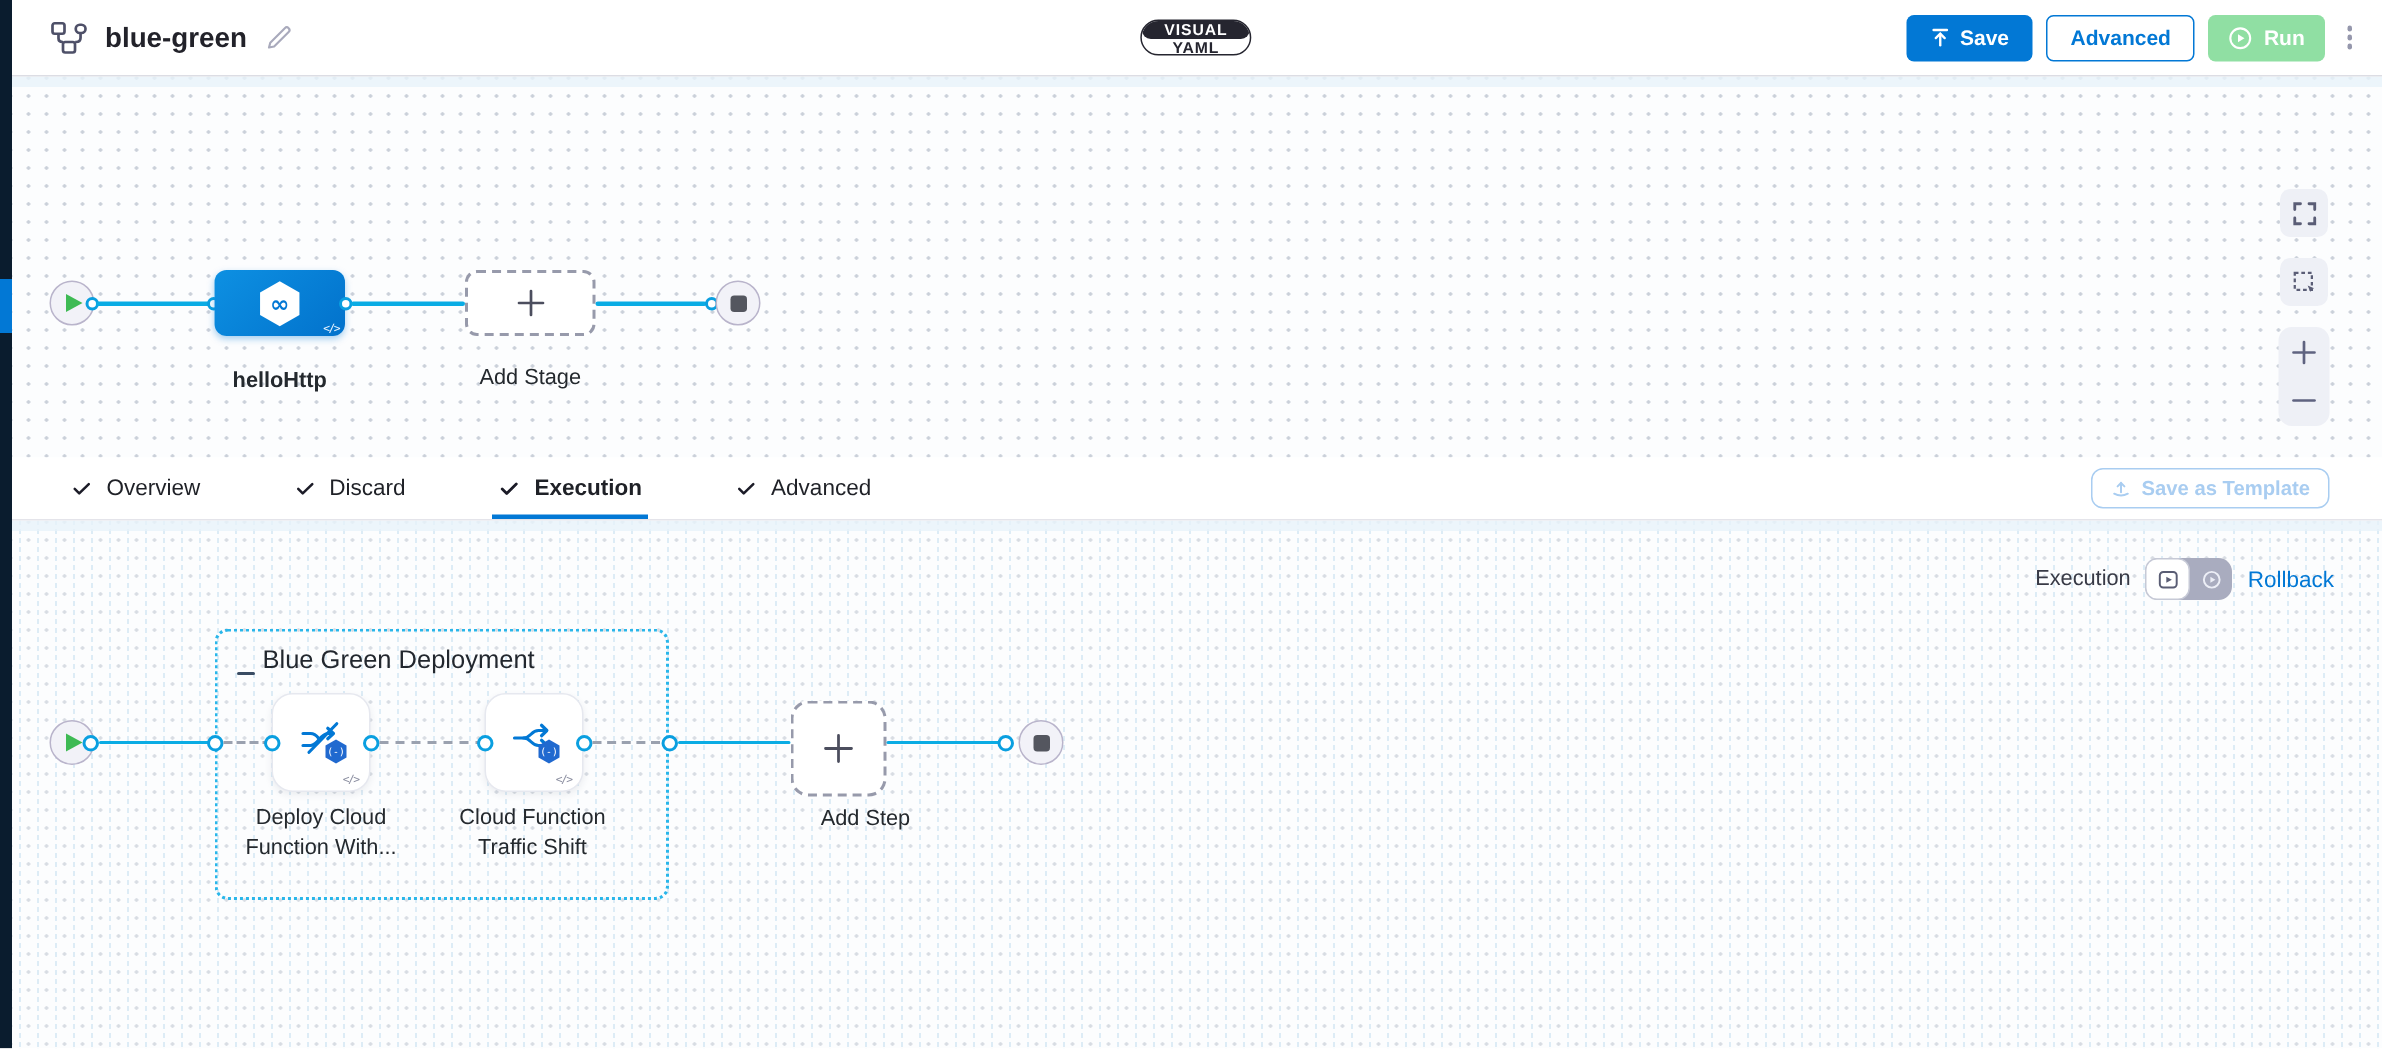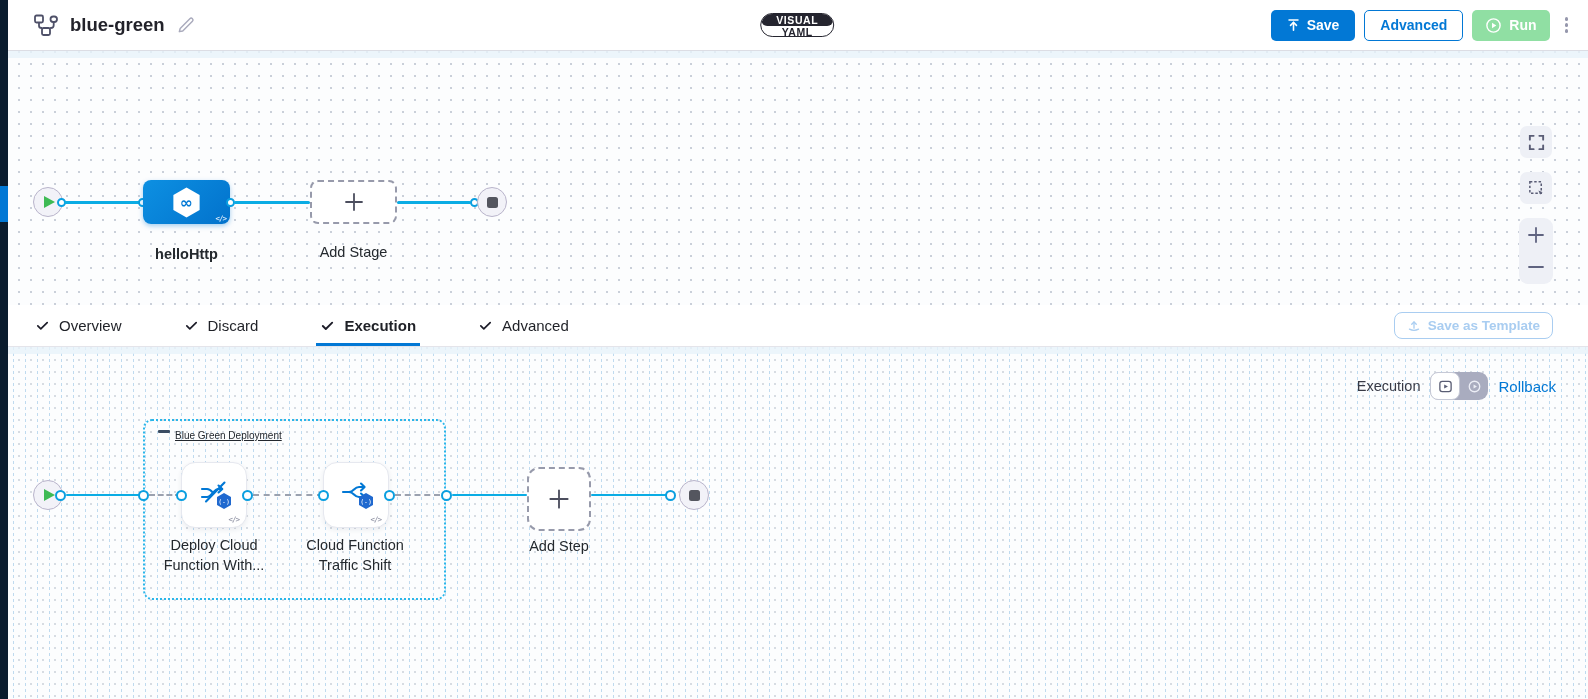--- a/index.html
+++ b/index.html
@@ -74,21 +74,21 @@
 
   .canvas-controls { position:absolute; right:35px; top:75px; display:flex; flex-direction:column; gap:14px; align-items:center; }
   .cc-btn { width:32px; height:32px; border-radius:7px; background:#eef0f6; display:flex; align-items:center;
             justify-content:center; cursor:pointer; }
   .zoom-panel { width:34px; border-radius:9px; background:#eef0f6; display:flex; flex-direction:column;
                 align-items:center; padding:6px 0; gap:10px; }
   .zoom-btn { width:24px; height:22px; display:flex; align-items:center; justify-content:center; cursor:pointer; }
 
   
   .tabbar { position:absolute; left:8px; top:305px; right:0; height:42px; background:#fff;
-            border-bottom:1px solid #e4e4ea; display:flex; align-items:center; padding-left:27px; z-index:10; }
+            border-bottom:1px solid #e4e4ea; display:flex; align-items:center; padding-left:39px; z-index:10; }
   .tab { position:relative; height:100%; display:flex; align-items:center; gap:9px; margin-right:62px;
          font-size:15px; color:#1f2127; cursor:pointer; }
   .tab.active { font-weight:bold; }
   .tab.active::after { content:""; position:absolute; left:-4px; right:-4px; bottom:0; height:3px; background:#0278d5; }
   .tab svg { flex:none; }
   .save-template-btn { margin-left:auto; margin-right:35px; height:27px; display:flex; align-items:center; gap:7px;
                        border:1px solid #a9cdf1; border-radius:8px; color:#a9cdf1; background:transparent;
                        font-size:13.5px; font-weight:bold; padding:0 12px; cursor:default; font-family:inherit; }
 
   
@@ -96,22 +96,22 @@
   .exec-mode-label { font-size:14.5px; color:#383a46; }
   .rollback-link { font-size:15px; color:#0278d5; cursor:pointer; }
   .exec-toggle { width:58px; height:28px; background:#a9acbf; border-radius:9px; position:relative; cursor:pointer; }
   .exec-toggle .seg-left { position:absolute; left:0; top:0; width:30px; height:28px; background:#fff;
        border:1px solid #c6c9d6; border-radius:8px; display:flex; align-items:center; justify-content:center; }
   .exec-toggle .seg-right { position:absolute; right:0; top:0; width:28px; height:28px;
        display:flex; align-items:center; justify-content:center; }
 
   .group-box { position:absolute; left:135px; top:72px; width:303px; height:181px;
                border:2px dotted #29b6ea; border-radius:9px; }
-  .group-label { position:absolute; left:13px; top:9px; display:flex; align-items:flex-start; gap:5px;
-                 font-size:10px; color:#22272e;text-decoration:underline; }
+  .group-label { position:absolute; left:13px; top:9px; display:flex; align-items:flex-end; gap:5px;
+                 font-size:17px; color:#22272e; }
   .group-dash { width:12px; height:2.5px; background:#3a4c63; border-radius:1px; }
 
   .step-card { position:absolute; width:66px; height:66px; background:#fff; border:1px solid #e6e8ef;
                border-radius:14px; cursor:pointer; box-shadow:0 2px 5px rgba(40,50,80,.08); }
   .step-card .step-icon { position:absolute; left:50%; top:46%; transform:translate(-50%,-50%); }
   .step-card .badge { position:absolute; right:13px; bottom:17px; }
   .step-code { position:absolute; right:7px; bottom:3px; font-size:7.5px; color:#8b8ea0;
                font-family:"DejaVu Sans Mono",monospace; letter-spacing:-1px; }
 </style>
 </head>
@@ -356,16 +356,16 @@
     </div>
     <div class="cline" style="left:583px; top:146.5px; width:76px;"></div>
     <div class="ring" style="left:656.5px; top:142.5px;"></div>
 
     <div class="node-circle" style="left:671px; top:133px;">
       <div class="stop-sq"></div>
     </div>
 
     <div class="node-label" style="left:136px; top:188px; width:140px;">Deploy Cloud Function With...</div>
     <div class="node-label" style="left:277px; top:188px; width:140px;">Cloud Function Traffic Shift</div>
-    <div class="node-label" style="left:491px; top:189px; width:120px;">Add Step</div>
+    <div class="node-label" style="left:509px; top:189px; width:120px;">Add Step</div>
   </div>
 
 </div>
 
 </body></html>

